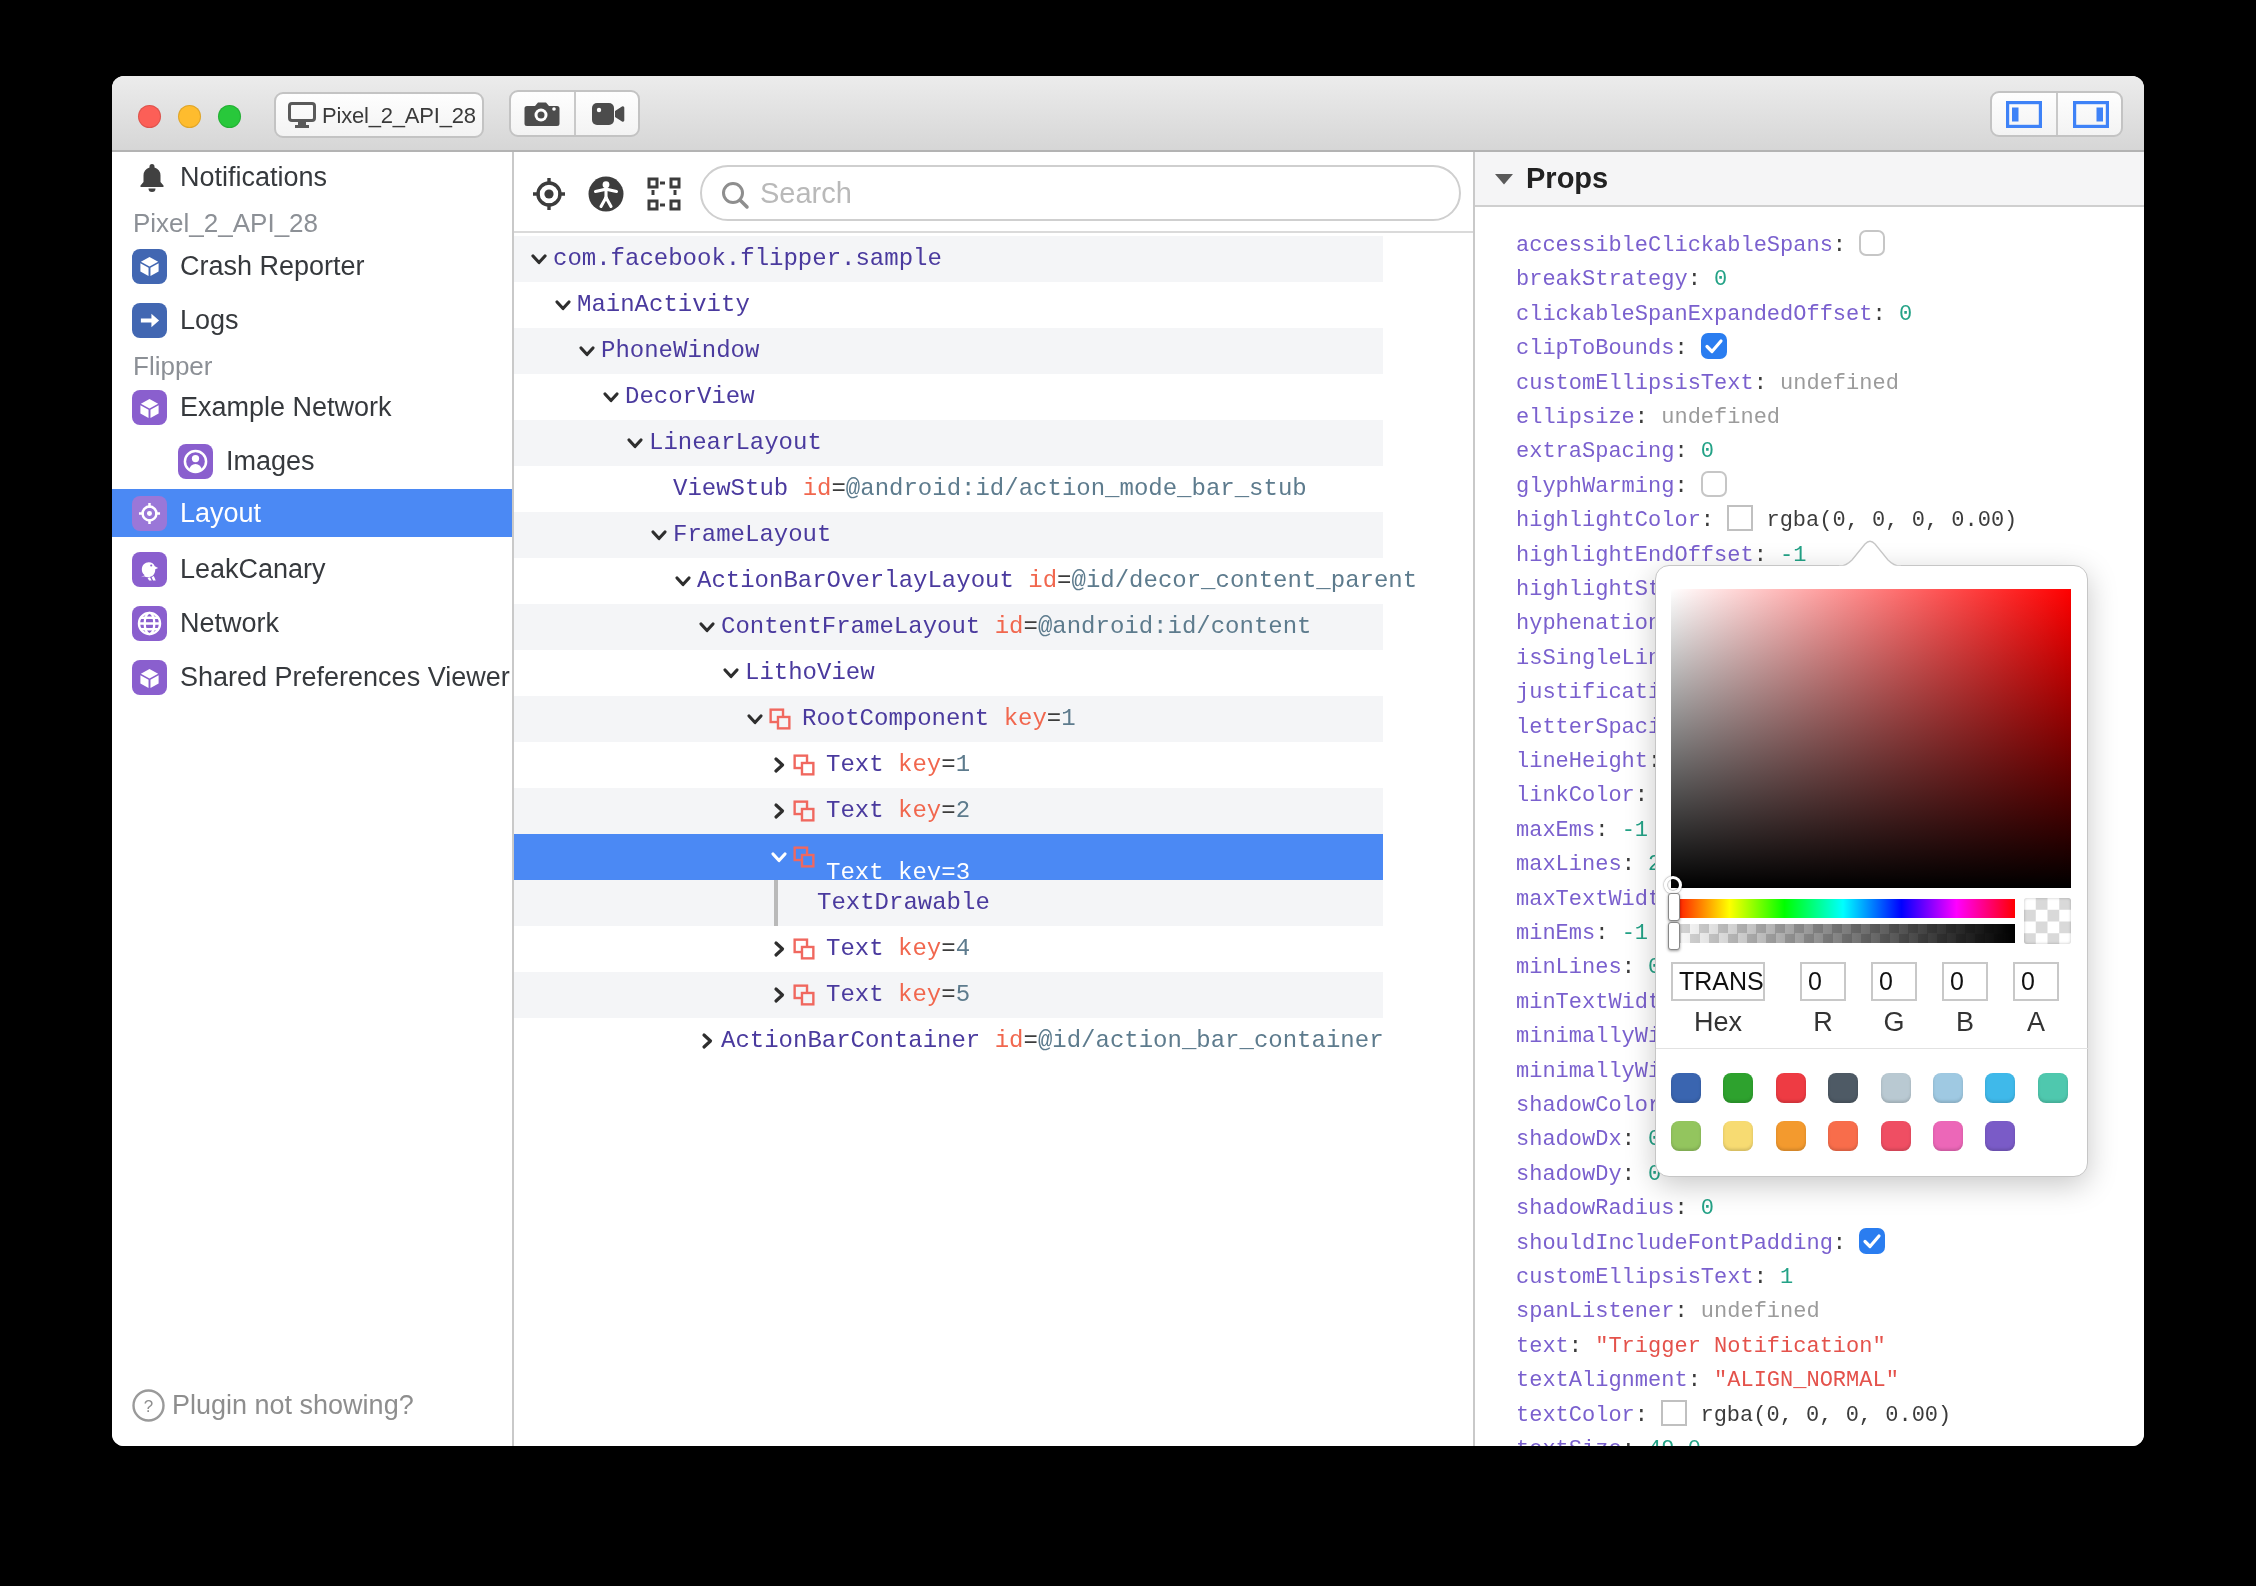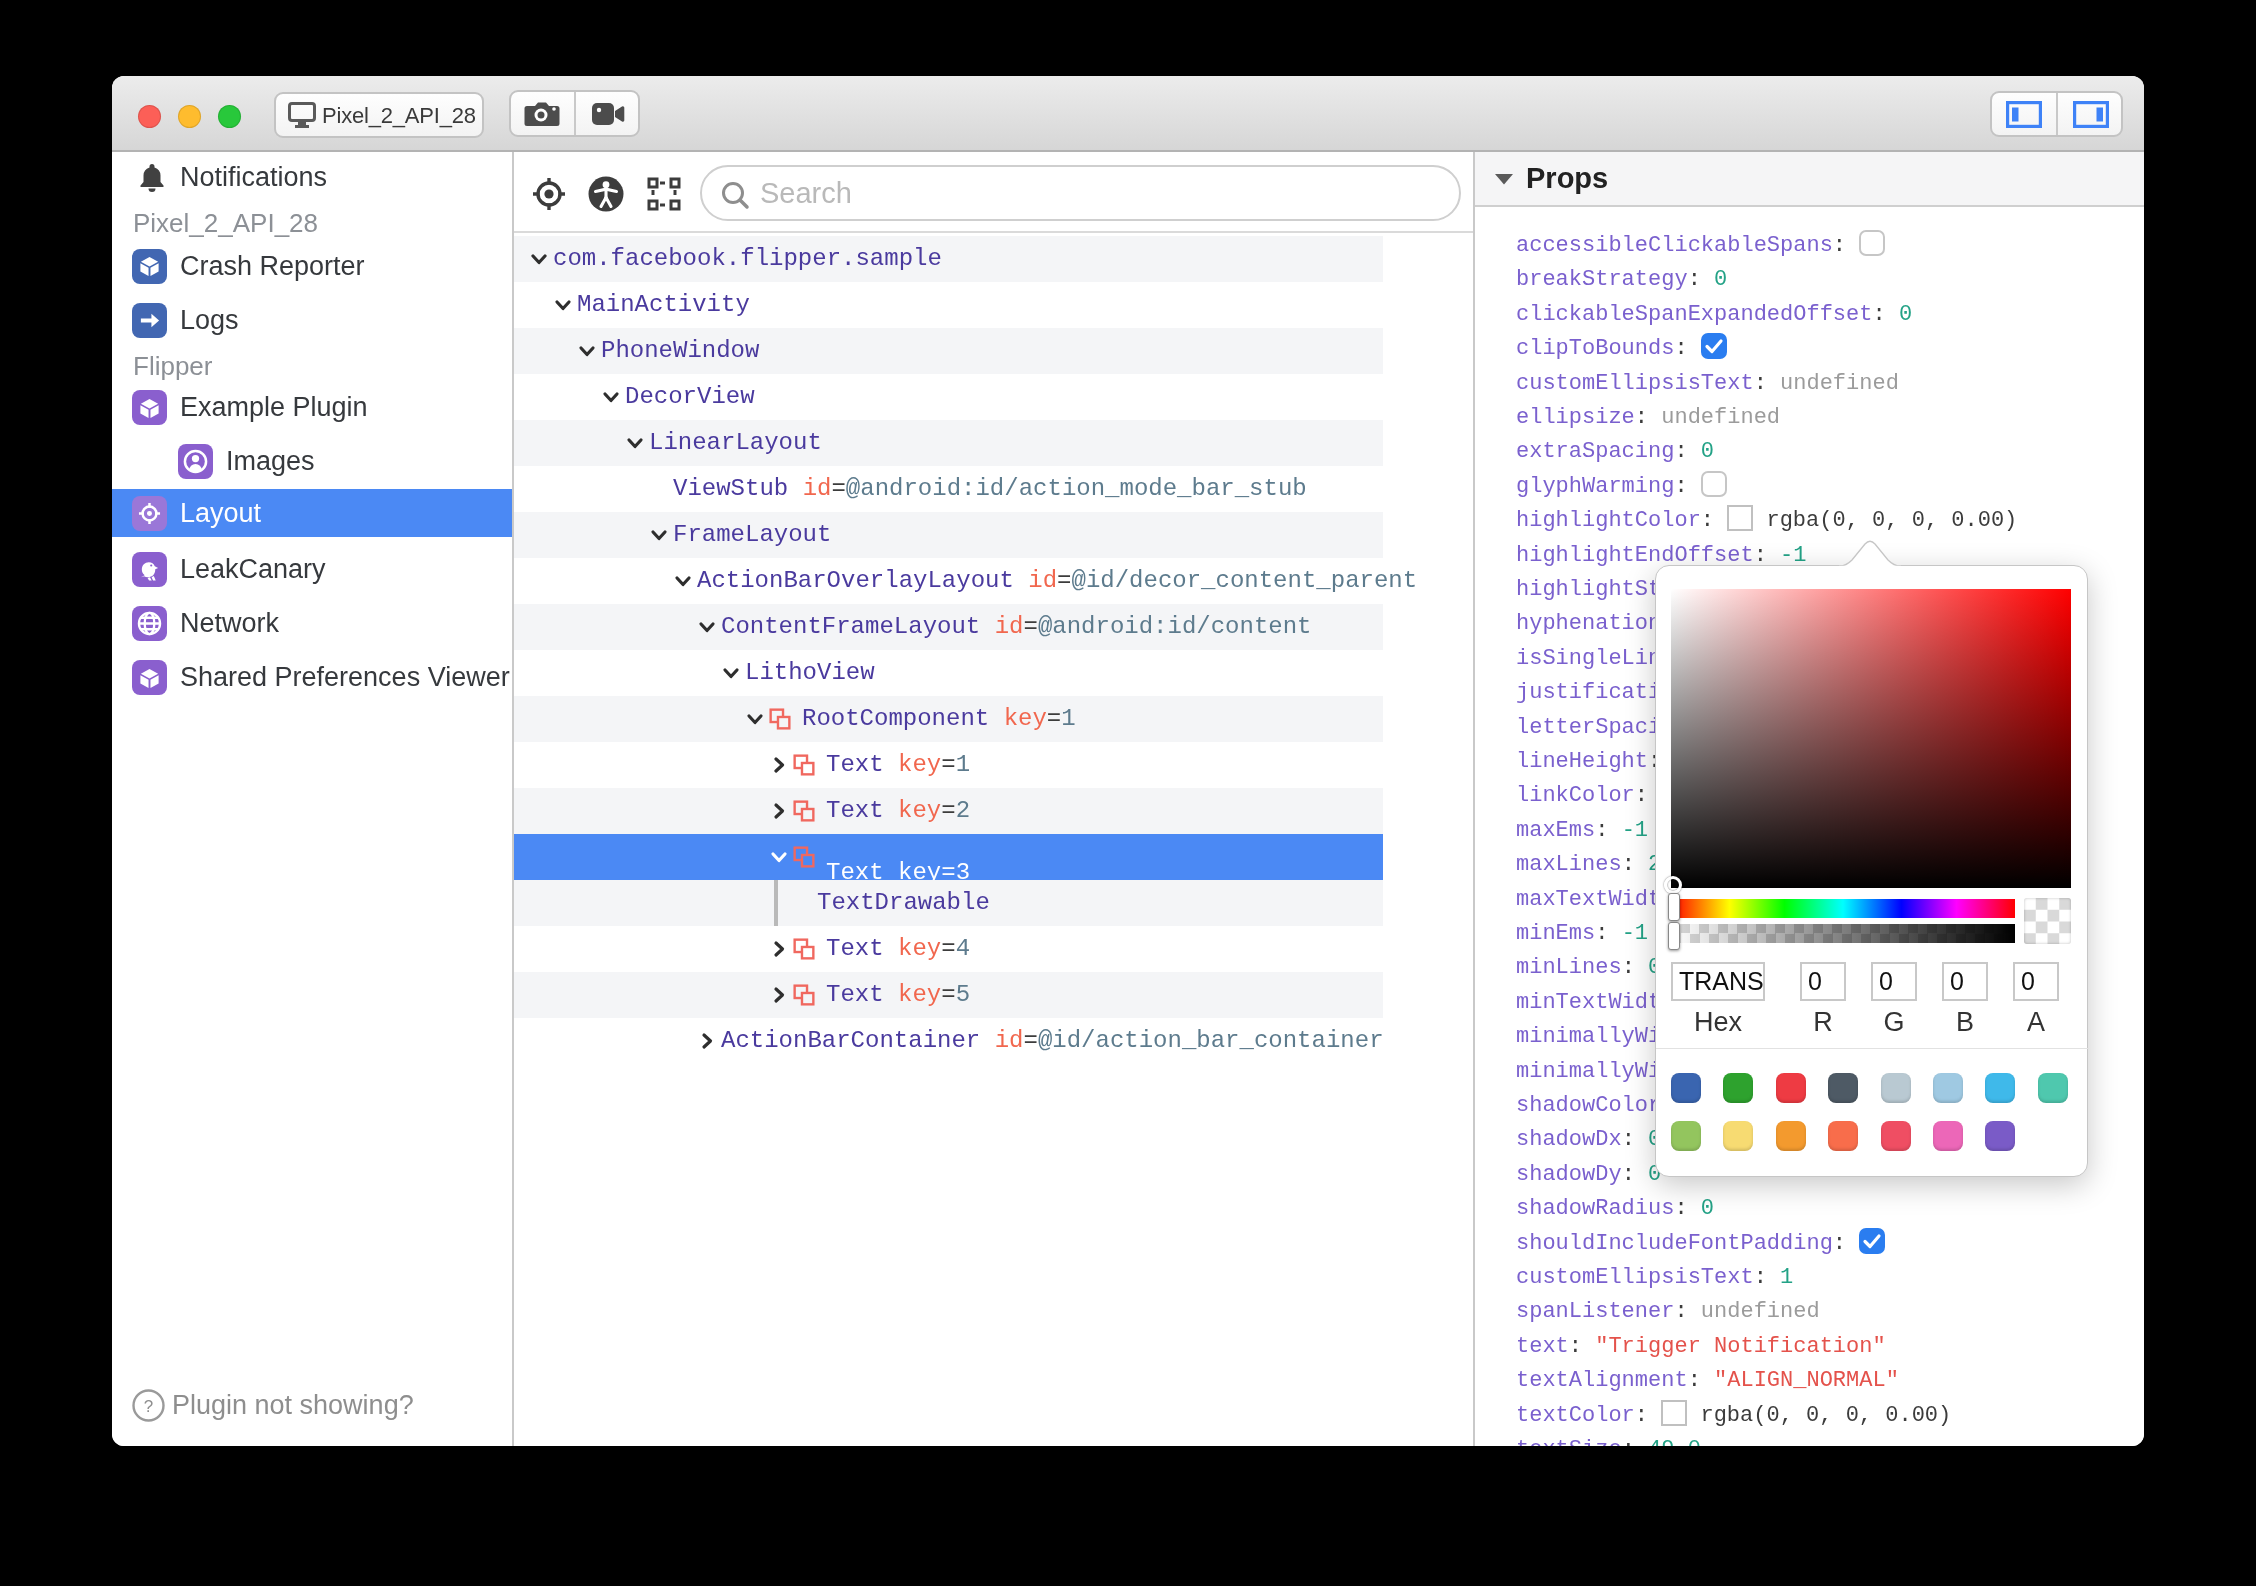--- a/index.html
+++ b/index.html
@@ -118,21 +118,21 @@
       </svg>
       <div class="stext">Logs</div>
     </div>
     <div class="slabel" style="top:199px;">Flipper</div>
 
     <div class="srow" style="top:231px;">
       <div class="sicon" style="background:#8a5fce;"></div>
       <svg class="abs" style="left:26px;top:13.5px;" width="23" height="23" viewBox="0 0 24 24">
         <path d="M12 2 L21 7 L12 12 L3 7 Z M2.5 8.5 L11 13.3 V22 L2.5 17.2 Z M21.5 8.5 L13 13.3 V22 L21.5 17.2 Z" fill="#fff"></path>
       </svg>
-      <div class="stext">Example Plugin</div>
+      <div class="stext">Example Network</div>
     </div>
 
     <div class="srow" style="top:285px;margin-left:46px;">
       <div class="sicon" style="background:#8a5fce;"></div>
       <svg class="abs" style="left:25px;top:11.5px;" width="25" height="25" viewBox="0 0 26 26">
         <defs>
             <clipPath id="imclip">
               <circle cx="13" cy="13" r="11"></circle>
             </clipPath>
           </defs>

